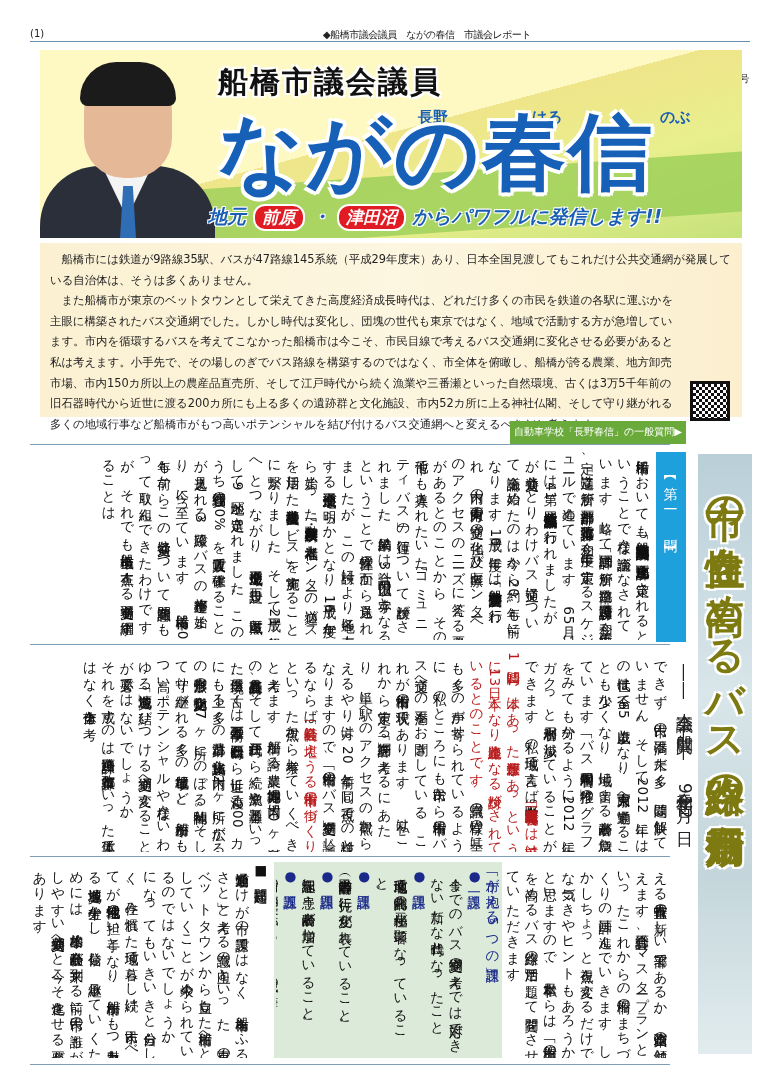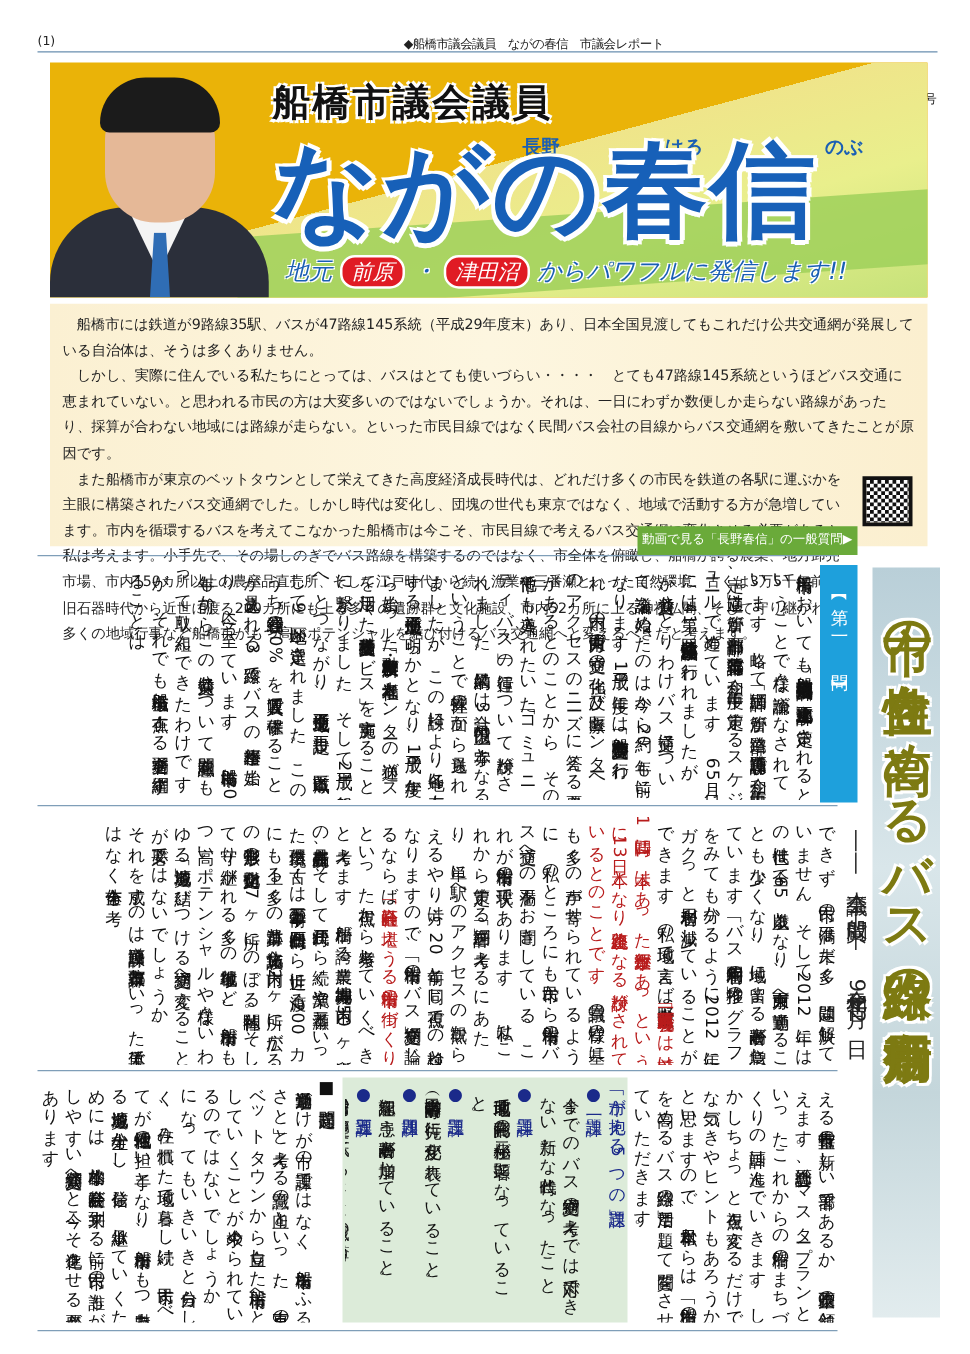--- a/index.html
+++ b/index.html
@@ -6,38 +6,38 @@
   html, body { width: 776px; height: 1083px; background: #ffffff; overflow: hidden; }
   body { font-family: "DejaVu Sans", sans-serif; color: #111; position: relative; }
 
   
   .topline { position: absolute; left: 30px; top: 26px; width: 720px; height: 16px; font-size: 10px; color: #222; border-bottom: 1px solid #6a8fb0; }
   .topline .pg { position: absolute; left: 0; top: 2px; }
   .topline .pub { position: absolute; left: 282px; top: 2px; letter-spacing: -0.5px; margin-left: 11px; }
   .topline .date { position: absolute; right: 0; top: 2px; letter-spacing: 0.5px; margin-top: 44px; }
 
   
-  .banner { position: absolute; left: 40px; top: 50px; width: 702px; height: 188px; background: #eab308; overflow: hidden; }
+  .banner { position: absolute; left: 40px; top: 50px; width: 702px; height: 188px; background: #fef9c3; overflow: hidden; }
   .banner .wedge { position: absolute; left: 0; top: 0; width: 100%; height: 100%; background: linear-gradient(165deg, transparent 0%, transparent 47%, #efe58a 47%, #e9ef8c 70%, #c6e27a 100%); }
   .banner .wedge2 { position: absolute; left: 150px; top: 140px; width: 560px; height: 60px; background: #9fd05a; transform: skewY(-4deg); transform-origin: left; opacity: .85; }
   .portrait { position: absolute; left: 0; top: 0; width: 175px; height: 188px; }
   .portrait .suit { position: absolute; left: 0; bottom: 0; width: 175px; height: 72px; background: #2b2f3a; border-radius: 60px 60px 0 0; }
   .portrait .collar { position: absolute; left: 62px; bottom: 20px; width: 50px; height: 52px; background: #f4f4f4; clip-path: polygon(0 0, 100% 0, 50% 100%); }
   .portrait .tie { position: absolute; left: 80px; bottom: 0; width: 16px; height: 52px; background: #2f6db5; clip-path: polygon(20% 0, 80% 0, 100% 100%, 0 100%); }
   .portrait .head { position: absolute; left: 44px; top: 18px; width: 88px; height: 110px; background: #e5b897; border-radius: 44px 44px 40px 40px; }
   .portrait .hair { position: absolute; left: 40px; top: 12px; width: 96px; height: 44px; background: #1b1b1b; border-radius: 48px 48px 10px 10px; }
 
   .title-small { position: absolute; left: 178px; top: 12px; font-size: 30px; font-weight: bold; color: #111; letter-spacing: 2px; text-shadow: 2px 2px 0 #fff, -2px -2px 0 #fff, 2px -2px 0 #fff, -2px 2px 0 #fff; }
   .ruby { position: absolute; top: 58px; font-size: 15px; font-weight: bold; color: #1a5fb4; }
   .title-big { position: absolute; left: 178px; top: 60px; font-size: 84px; font-weight: bold; color: #1760b8; letter-spacing: 2px; line-height: 1; text-shadow: 3px 3px 0 #fff, -3px -3px 0 #fff, 3px -3px 0 #fff, -3px 3px 0 #fff, 0 4px 0 #fff, 4px 0 0 #fff; }
-  .slogan { position: absolute; left: 188px; top: 154px; font-size: 19px; font-weight: normal; font-style: italic; color: #1a5fb4; text-shadow: 1px 1px 0 #fff, -1px -1px 0 #fff, 1px -1px 0 #fff, -1px 1px 0 #fff; white-space: nowrap; text-align: right; }
+  .slogan { position: absolute; left: 168px; top: 154px; font-size: 19px; font-weight: bold; font-style: italic; color: #1a5fb4; text-shadow: 1px 1px 0 #fff, -1px -1px 0 #fff, 1px -1px 0 #fff, -1px 1px 0 #fff; white-space: nowrap; text-align: right; }
   .slogan .pill { display: inline-block; background: #e01b24; color: #fff; border-radius: 12px; padding: 0 7px; border: 2px solid #fff; text-shadow: none; font-size: 17px; }
 
   
-  .intro { position: absolute; left: 40px; top: 243px; width: 702px; height: 194px; background: linear-gradient(90deg, #fbf0d2 0%, #fdf6e0 50%, #fbefcf 100%); padding: 6px 10px; font-size: 11.4px; line-height: 20.6px; color: #222; }
+  .intro { position: absolute; left: 40px; top: 243px; width: 702px; height: 174px; background: linear-gradient(90deg, #fbf0d2 0%, #fdf6e0 50%, #fbefcf 100%); padding: 6px 10px; font-size: 11.4px; line-height: 20.6px; color: #222; }
   .intro p { text-indent: 1em; }
   .qr { position: absolute; right: 12px; top: 138px; width: 40px; height: 40px; background: repeating-conic-gradient(#111 0 25%, #fff 0 50%) 0 0/6px 6px; border: 3px solid #111; }
   .video-link { position: absolute; right: 56px; top: 178px; background: #6aaa3a; color: #fff; font-size: 10px; padding: 1px 4px; }
 
   
   .article { position: absolute; left: 30px; top: 444px; width: 720px; height: 625px; }
   .hr { position: absolute; left: 0; height: 1px; background: #7f9eb8; }
   .col { position: absolute; writing-mode: vertical-rl; font-size: 13.6px; line-height: 18.4px; color: #111; letter-spacing: 0.4px; overflow: hidden; }
   .col .red { color: #b81c1c; }
   .col .navy { color: #1b2a8a; }
@@ -76,24 +76,23 @@
     <span>地元</span>
     <span class="pill">前原</span>
     <span>・</span>
     <span class="pill">津田沼</span>
     <span>からパワフルに発信します!!</span>
   </div>
 </div>
 
 <div class="intro">
   <p>船橋市には鉄道が9路線35駅、バスが47路線145系統（平成29年度末）あり、日本全国見渡してもこれだけ公共交通網が発展している自治体は、そうは多くありません。</p>
-  <p>しかし、実際に住んでいる私たちにとっては、バスはとても使いづらい・・・・　とても47路線145系統というほどバス交通に恵まれていない。と思われる市民の方は大変多いのではないでしょうか。それは、一日にわずか数便しか走らない路線があったり、採算が合わない地域には路線が走らない。といった市民目線ではなく民間バス会社の目線からバス交通網を敷いてきたことが原因です。</p>
   <p style="padding-right:58px">また船橋市が東京のベットタウンとして栄えてきた高度経済成長時代は、どれだけ多くの市民を鉄道の各駅に運ぶかを主眼に構築されたバス交通網でした。しかし時代は変化し、団塊の世代も東京ではなく、地域で活動する方が急増しています。市内を循環するバスを考えてこなかった船橋市は今こそ、市民目線で考えるバス交通網に変化させる必要があると私は考えます。小手先で、その場しのぎでバス路線を構築するのではなく、市全体を俯瞰し、船橋が誇る農業、地方卸売市場、市内150カ所以上の農産品直売所、そして江戸時代から続く漁業や三番瀬といった自然環境、古くは3万5千年前の旧石器時代から近世に渡る200カ所にも上る多くの遺跡群と文化施設、市内52カ所に上る神社仏閣、そして守り継がれる多くの地域行事など船橋市がもつ高いポテンシャルを結び付けるバス交通網へと変えるべきだと考えます。</p>
   <div class="qr"></div>
-  <span class="video-link">動画で見る「長野春信」の一般質問▶</span>
+  <span class="video-link">自動車学校「長野春信」の一般質問▶</span>
 </div>
 
 <div class="article">
   <div class="hr" style="top:0;width:640px"></div>
   <div class="hr" style="top:200px;width:640px"></div>
   <div class="hr" style="top:412px;width:640px"></div>
   <div class="hr" style="top:620px;width:640px"></div>
 
   <div class="headline-panel"></div>
   <div class="headline">市の自立性を高めるバス路線の有効活用</div>

